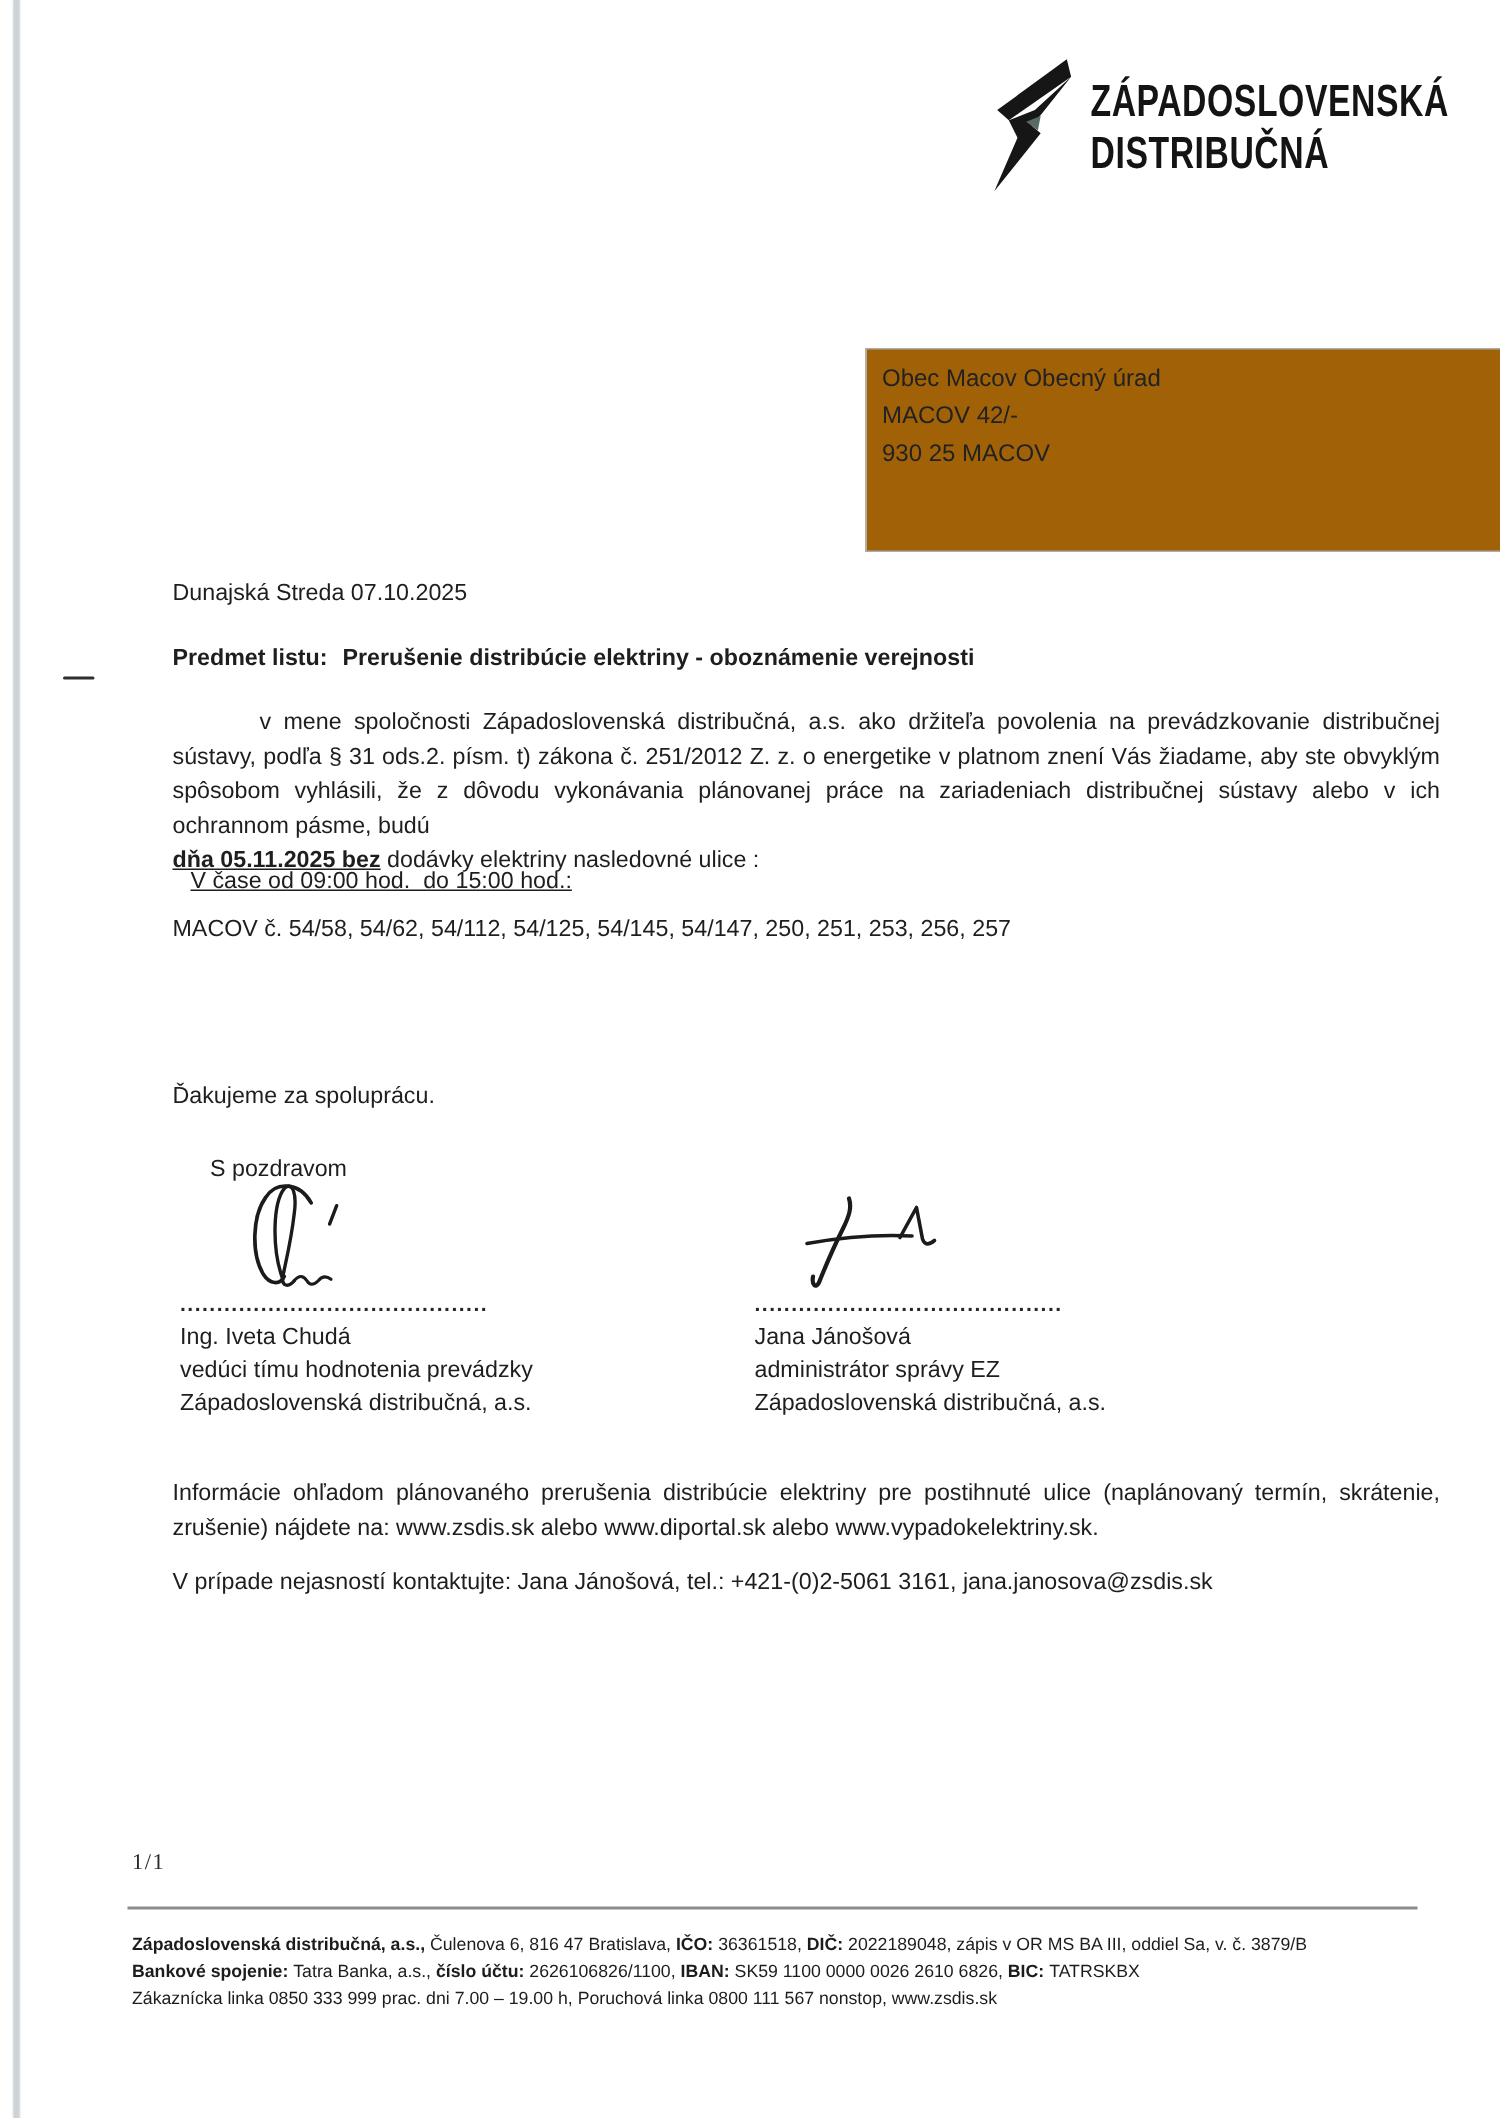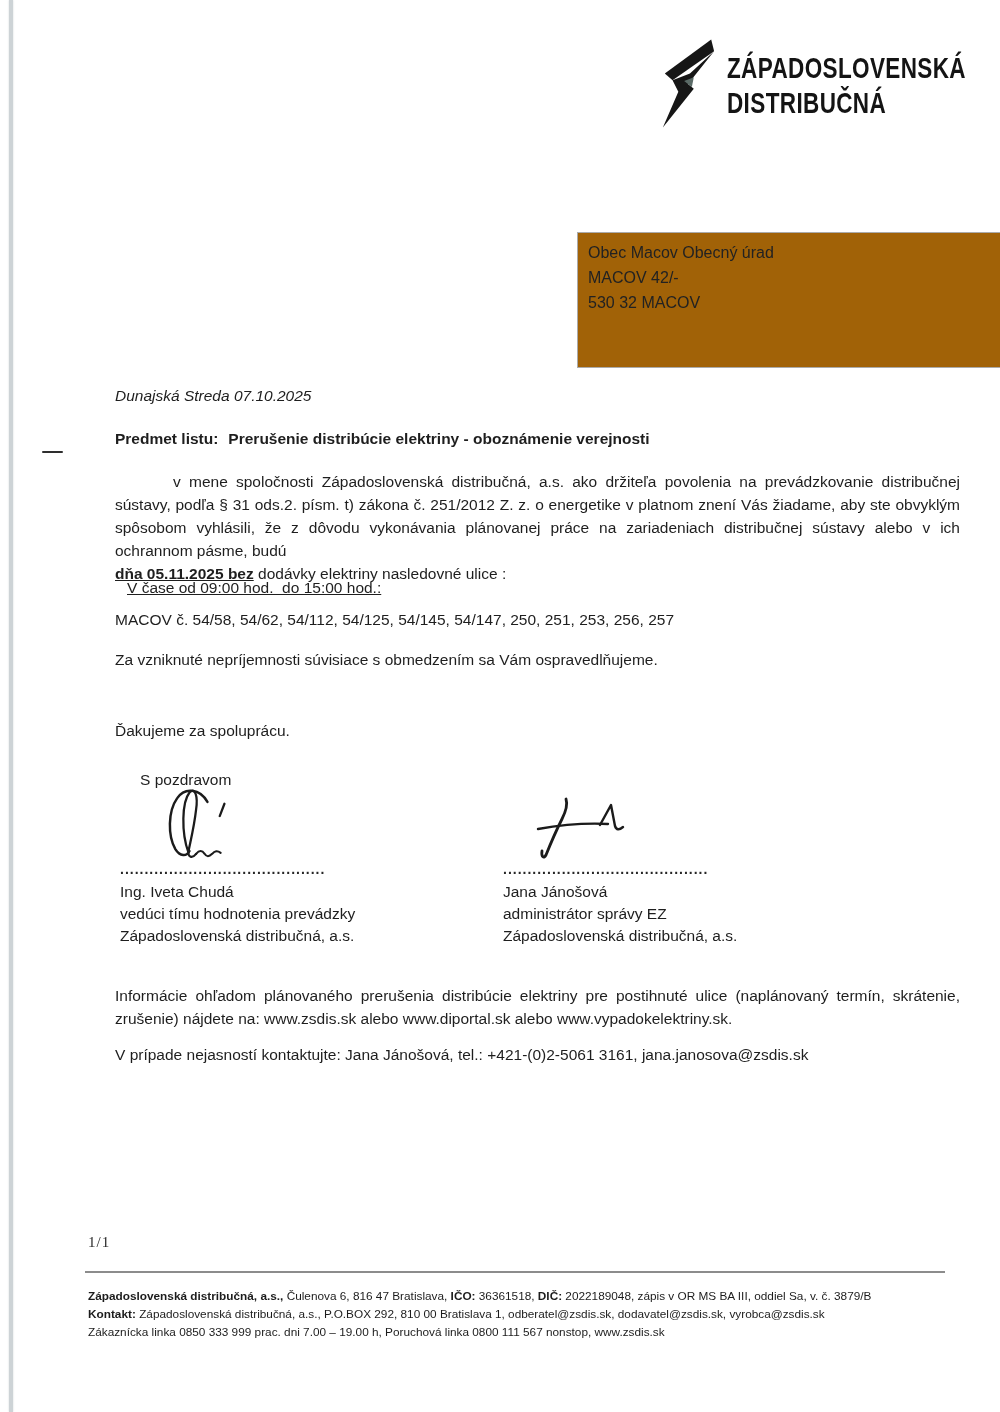--- a/index.html
+++ b/index.html
@@ -40,21 +40,21 @@
     left: 577px; top: 232px; width: 432px; height: 136px;
     border: 1px solid #ababab;
     box-sizing: border-box;
     padding: 7px 10px;
     font-size: 16px; line-height: 25px;
     color: #222;
     background: #a16207;
   }
 
   .txt { font-size: 15.5px; color: #1e1e1e; }
-  .date-line { left: 115px; top: 387px; font-style: italic; }
+  .date-line { left: 115px; top: 387px; }
   .subject-line { left: 115px; top: 430px; font-weight: bold; }
   .subject-line .gap { margin-left: 10px; text-align: center; }
 
   .para1 {
     left: 115px; top: 470px; width: 845px;
     text-align: justify; text-indent: 58px;
     line-height: 23px;
   }
   .hl { font-weight: bold; text-decoration: underline; }
 
@@ -108,40 +108,39 @@
   <path d="M26 44 L36 40 L34 50 Z" fill="#5a6a66"></path>
 </svg>
 <div class="abs logo-text">
   <div>ZÁPADOSLOVENSKÁ</div>
   <div>DISTRIBUČNÁ</div>
 </div>
 
 <div class="abs addr-box">
   <div>Obec Macov Obecný úrad</div>
   <div>MACOV 42/-</div>
-  <div>530 32 MACOV</div>
+  <div>930 25 MACOV</div>
 </div>
 
 <div class="abs txt date-line">Dunajská Streda 07.10.2025</div>
 
 <div class="abs txt subject-line">
   <span>Predmet listu:</span><span class="gap">Prerušenie distribúcie elektriny - oboznámenie verejnosti</span>
 </div>
 
 <div class="abs txt para1">
   <span>v mene spoločnosti Západoslovenská distribučná, a.s. ako držiteľa povolenia na prevádzkovanie distribučnej sústavy, podľa § 31 ods.2. písm. t) zákona č. 251/2012 Z. z. o energetike v platnom znení Vás žiadame, aby ste obvyklým spôsobom vyhlásili, že z dôvodu vykonávania plánovanej práce na zariadeniach distribučnej sústavy alebo v ich ochrannom pásme, budú</span><br>
   <span class="hl">dňa 05.11.2025 bez</span><span> dodávky elektriny nasledovné ulice :</span>
 </div>
 
 <div class="abs txt time-line">V čase od 09:00 hod.&nbsp; do 15:00 hod.:</div>
 
 <div class="abs txt streets-line">MACOV č. 54/58, 54/62, 54/112, 54/125, 54/145, 54/147, 250, 251, 253, 256, 257</div>
 
 <div class="abs txt notes">
-  <div>Za vzniknuté nepríjemnosti súvisiace s obmedzením sa Vám ospravedlňujeme.</div>
 </div>
 
 <div class="abs txt thanks-line">Ďakujeme za spoluprácu.</div>
 <div class="abs txt closing-line">S pozdravom</div>
 
 <svg class="abs sig-svg-left" viewBox="0 0 100 90">
   <path class="ink" stroke-width="2.6" d="M60 20 C 52 6, 36 4, 28 16 C 18 30, 18 56, 26 70 C 31 78, 38 78, 41 72"></path>
   <path class="ink" stroke-width="2.4" d="M40 74 C 32 52, 33 20, 41 10 C 47 4, 50 14, 48 28 C 46 46, 42 62, 40 72 C 39 79, 44 80, 48 75"></path>
   <path class="ink" stroke-width="2.2" d="M48 75 q 5 -6 9 0 q 3 5 8 0 q 4 -5 9 -1"></path>
   <path class="ink" stroke-width="2.4" d="M78 22 L 73 35"></path>
@@ -165,15 +164,15 @@
   <div>Západoslovenská distribučná, a.s.</div>
 </div>
 
 <div class="abs txt info-para">Informácie ohľadom plánovaného prerušenia distribúcie elektriny pre postihnuté ulice (naplánovaný termín, skrátenie, zrušenie) nájdete na: www.zsdis.sk alebo www.diportal.sk alebo www.vypadokelektriny.sk.</div>
 <div class="abs txt contact-line">V prípade nejasností kontaktujte: Jana Jánošová, tel.: +421-(0)2-5061 3161, jana.janosova@zsdis.sk</div>
 
 <div class="abs page-num">1/1</div>
 <div class="abs footer-rule"></div>
 <div class="abs footer">
   <div><span class="bold">Západoslovenská distribučná, a.s., </span><span>Čulenova 6, 816 47 Bratislava, </span><span class="bold">IČO:</span><span> 36361518, </span><span class="bold">DIČ:</span><span> 2022189048, zápis v OR MS BA III, oddiel Sa, v. č. 3879/B</span></div>
-  <div><span class="bold">Kontakt: </span><span>Západoslovenská distribučná, a.s., P.O.BOX 292, 810 00 Bratislava 1, odberatel@zsdis.sk, dodavatel@zsdis.sk, vyrobca@zsdis.sk</span></div>
+  <div><span class="bold">Bankové spojenie: </span><span>Tatra Banka, a.s., </span><span class="bold">číslo účtu: </span><span>2626106826/1100, </span><span class="bold">IBAN: </span><span>SK59 1100 0000 0026 2610 6826, </span><span class="bold">BIC: </span><span>TATRSKBX</span></div>
   <div><span>Zákaznícka linka 0850 333 999 prac. dni 7.00 – 19.00 h, Poruchová linka 0800 111 567 nonstop, www.zsdis.sk</span></div>
 </div>
 
 </body></html>

